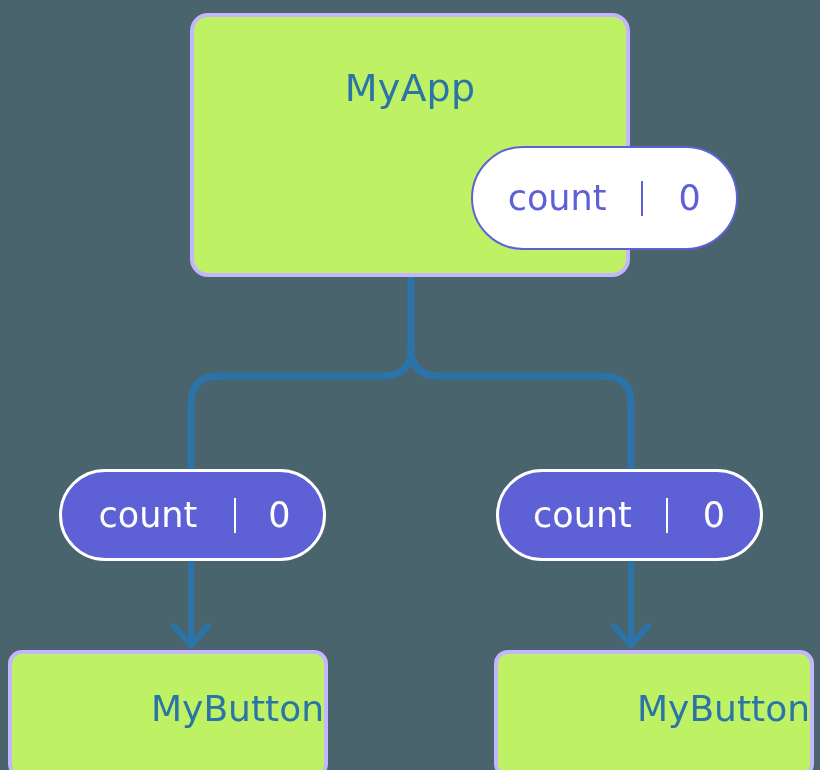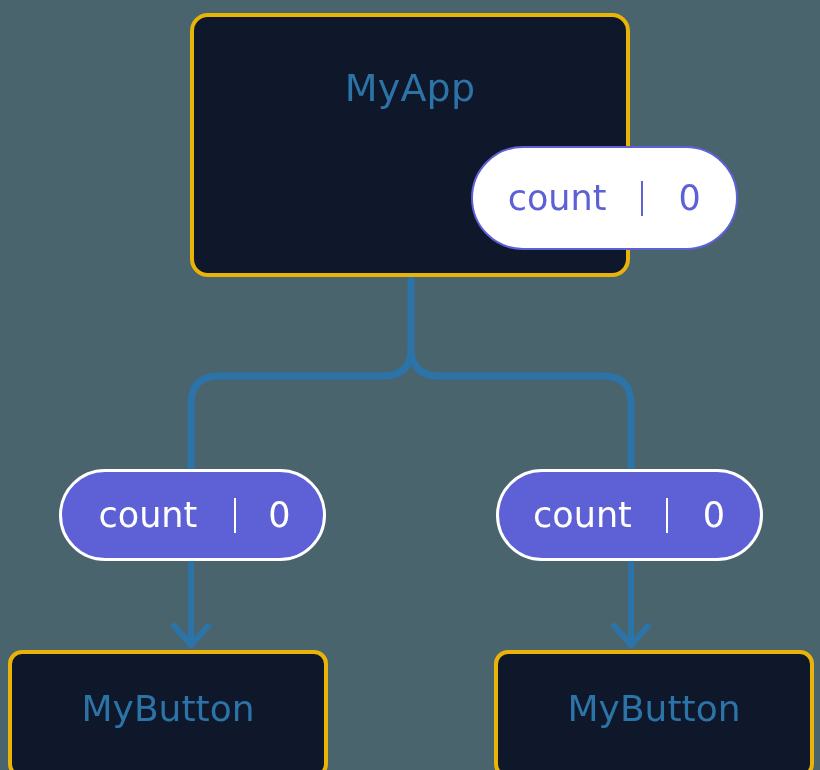--- a/index.html
+++ b/index.html
@@ -25,22 +25,22 @@
     top: 0;
     width: 820px;
     height: 770px;
     pointer-events: none;
   }
 
   
   .component-card {
     position: absolute;
     box-sizing: border-box;
-    background: #0f172a;
-    border: 4px solid #eab308;
+    background: #bef264;
+    border: 4px solid #c4b5fd;
     border-radius: 14px;
   }
   #root-card {
     left: 190px;
     top: 13px;
     width: 440px;
     height: 264px;
     border-radius: 18px;
   }
   .component-title {
@@ -138,21 +138,21 @@
     left: 494px;
     top: 650px;
     width: 320px;
     height: 128px;
   }
   .button-card-label {
     position: absolute;
     left: 0;
     right: 0;
     top: 37px;
-    text-align: center;
+    text-align: right;
     color: #2c73a7;
     font-size: 36px;
     line-height: 1;
   }
 </style>
 </head>
 <body>
 
 <div id="stage">
 

